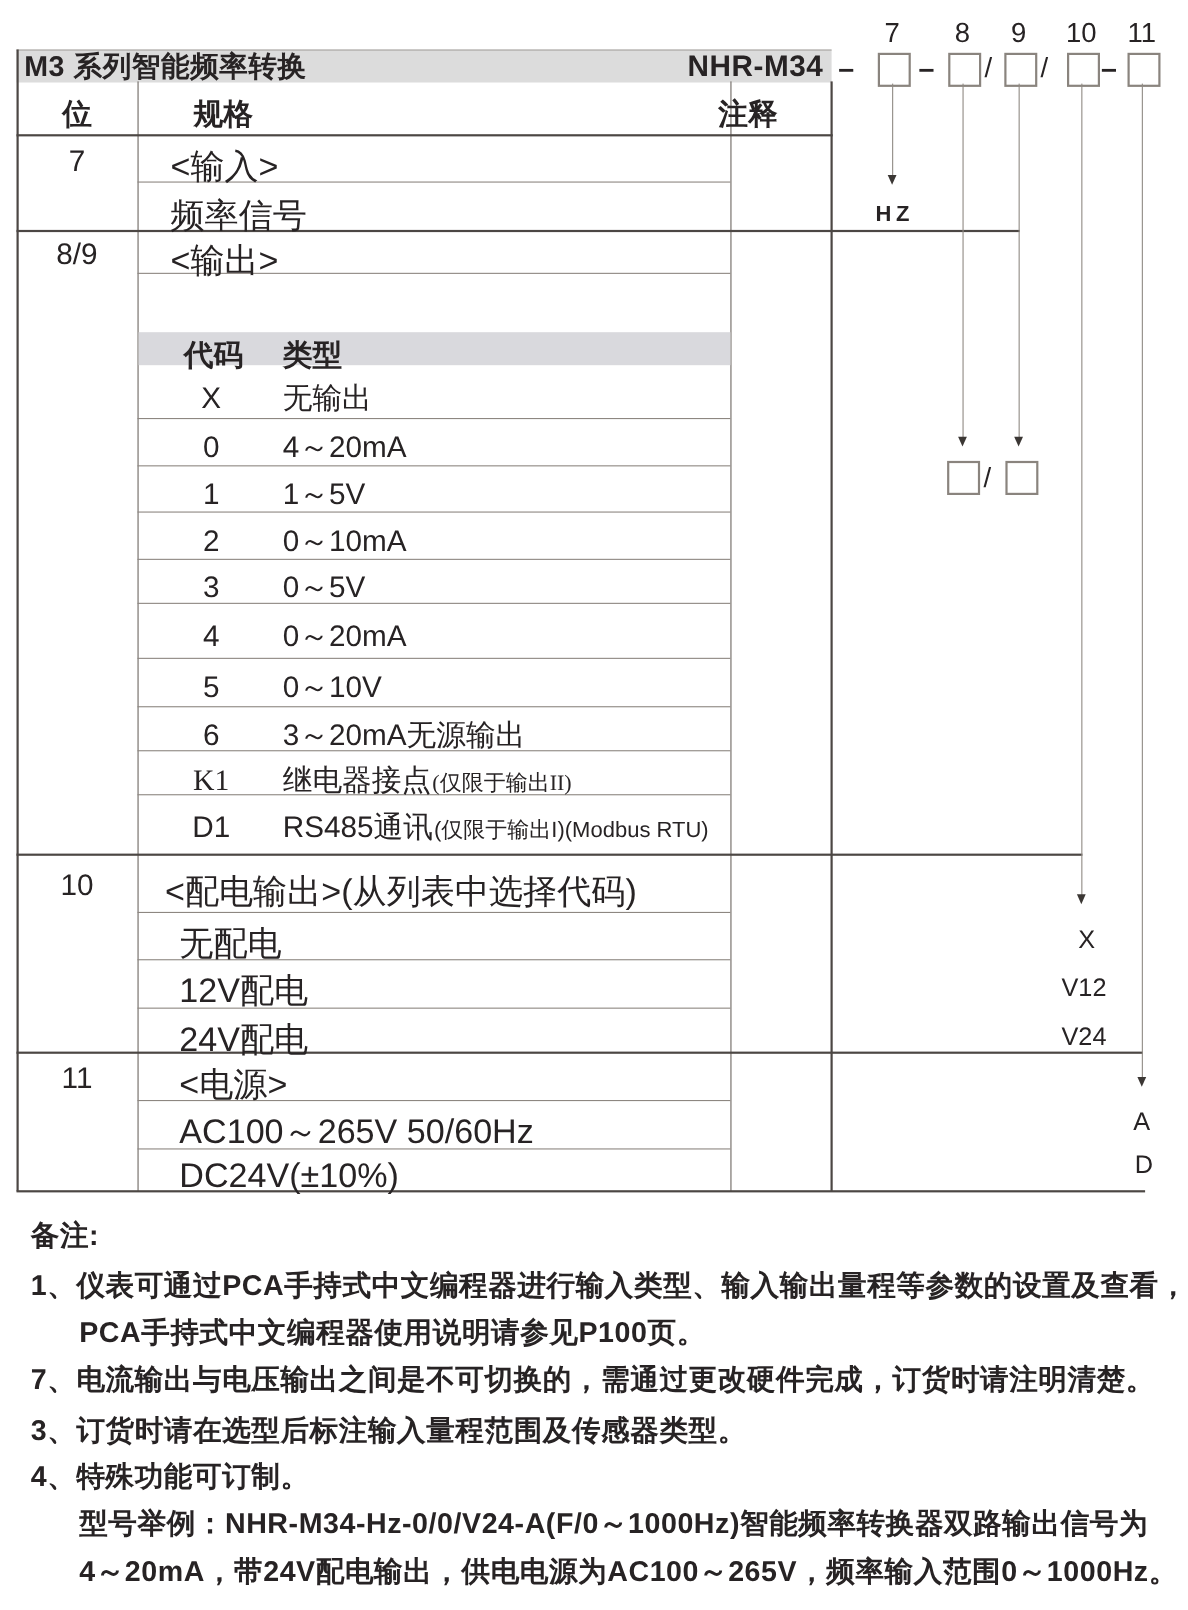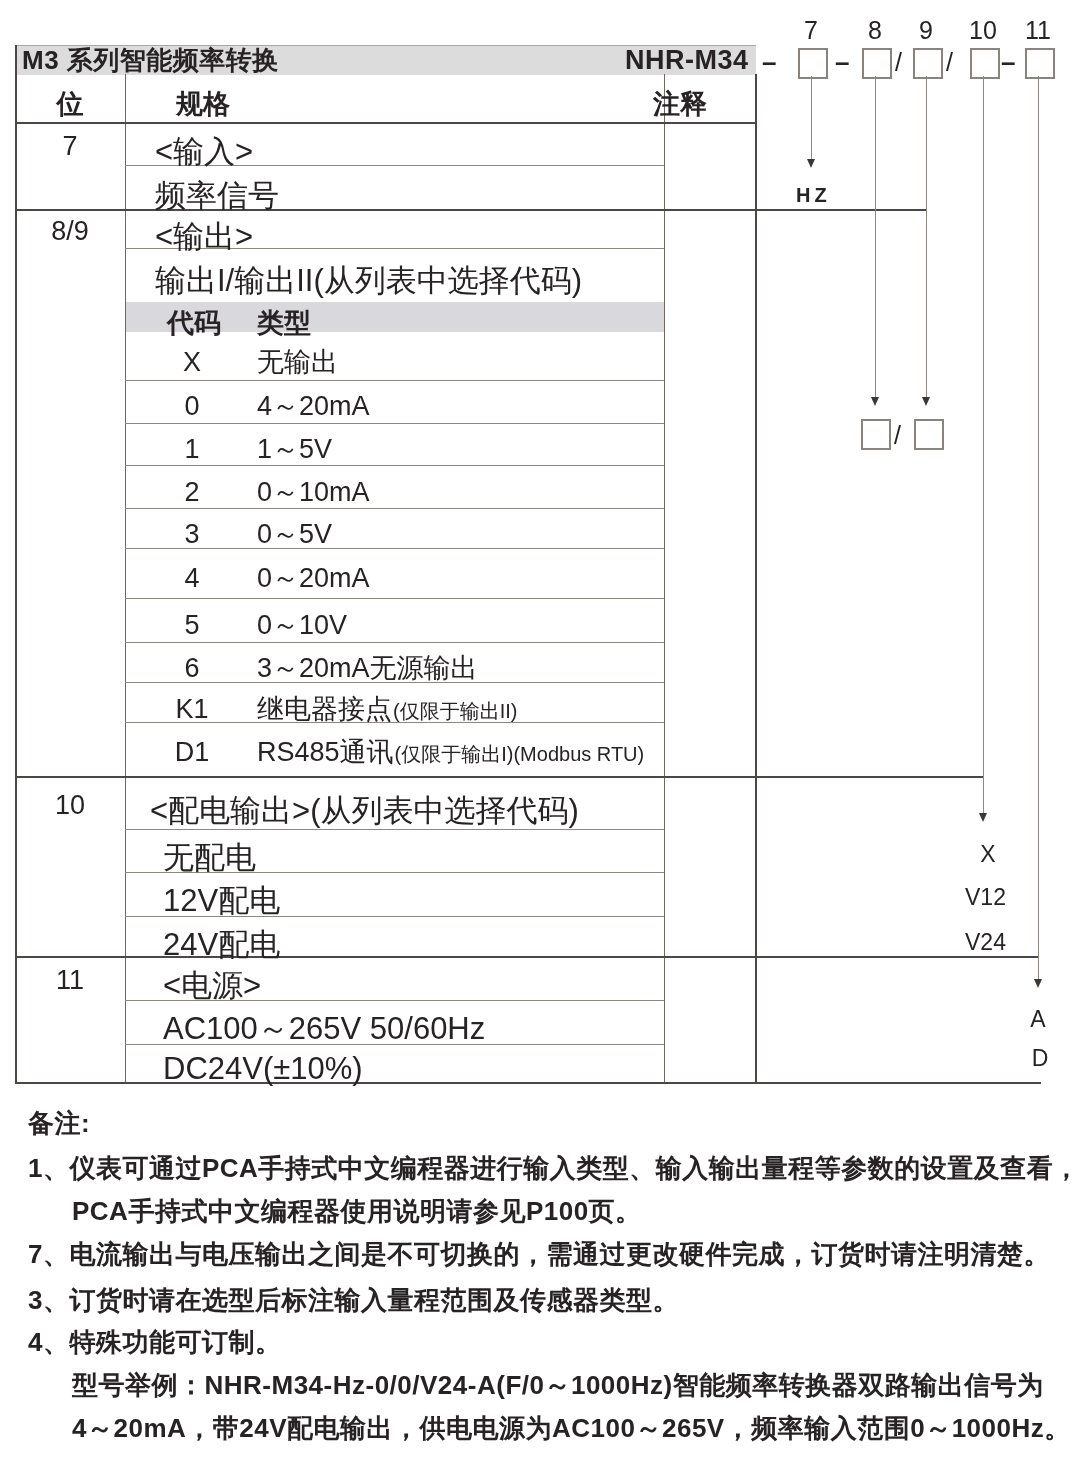--- a/index.html
+++ b/index.html
@@ -104,21 +104,20 @@
   <span class="colhead" style="left:15px;top:86px;width:110px;text-align:center;">位</span>
   <span class="colhead" style="left:176px;top:86px;">规格</span>
   <span class="colhead" style="left:621px;top:86px;margin-left:32px;">注释</span>
 
   <span class="poslabel" style="top:131px;">7</span>
   <span class="spec" style="top:131px;">&lt;输入&gt;</span>
   <span class="spec" style="top:175px;">频率信号</span>
 
   <span class="poslabel" style="top:216px;">8/9</span>
   <span class="spec" style="top:216px;">&lt;输出&gt;</span>
-  <span class="spec" style="top:260px;">输出I/输出II(从列表中选择代码)</span>
 
   <span class="colhead" style="left:167px;top:305px;">代码</span>
   <span class="colhead" style="left:257px;top:305px;">类型</span>
 
   <div class="code-row" style="top:344px;">
     <span class="code-cell">X</span>
     <span class="type-cell">无输出</span>
     <span class="type-note"></span>
   </div>
   <div class="code-row" style="top:388px;">
@@ -149,21 +148,21 @@
   <div class="code-row" style="top:607px;">
     <span class="code-cell">5</span>
     <span class="type-cell">0～10V</span>
     <span class="type-note"></span>
   </div>
   <div class="code-row" style="top:650px;">
     <span class="code-cell">6</span>
     <span class="type-cell">3～20mA无源输出</span>
     <span class="type-note"></span>
   </div>
-  <div class="code-row" style="top:691px;">
+  <div class="code-row" style="top:691px;font-family:Liberation Serif, serif;">
     <span class="code-cell">K1</span>
     <span class="type-cell">继电器接点</span>
     <span class="type-note">(仅限于输出II)</span>
   </div>
   <div class="code-row" style="top:734px;">
     <span class="code-cell">D1</span>
     <span class="type-cell">RS485通讯</span>
     <span class="type-note">(仅限于输出I)(Modbus RTU)</span>
   </div>
 

